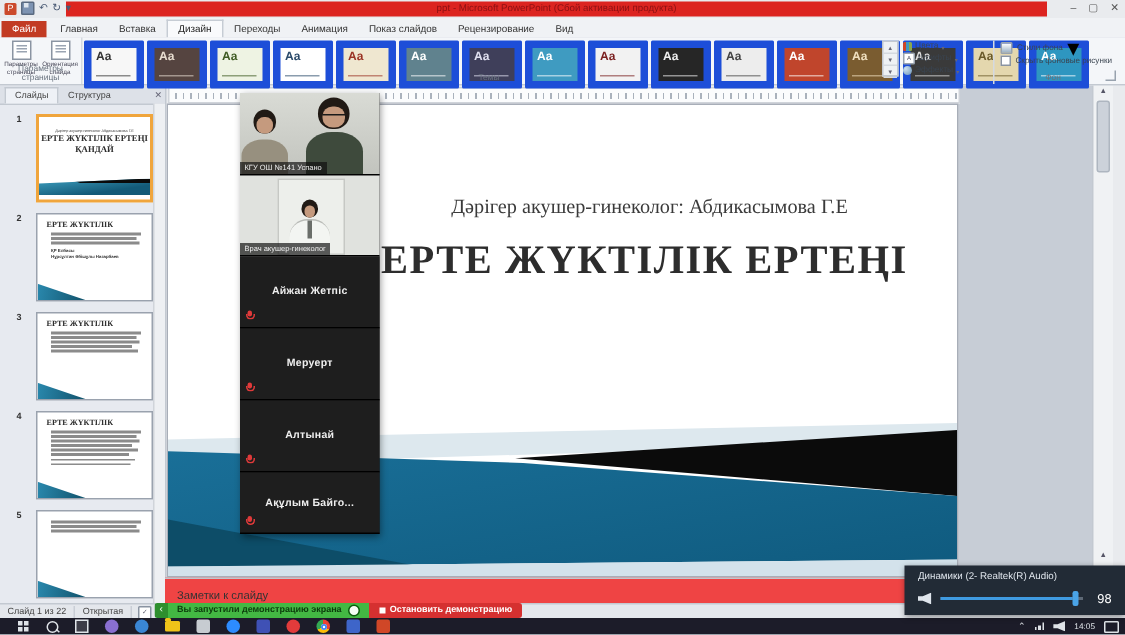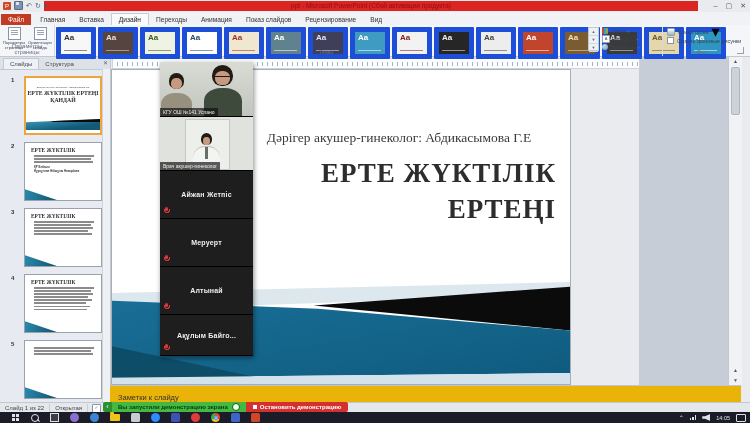--- a/index.html
+++ b/index.html
@@ -80,36 +80,36 @@
   .panel-scroll{position:absolute;right:0;top:13px;bottom:0;width:7px;background:#eef0f3;border-left:1px solid #d0d4da;}
   
   .ruler{position:absolute;left:112px;top:58px;width:526px;height:9px;background:#fbfcfd;border:1px solid #d0d4da;
          background-image:repeating-linear-gradient(to right,transparent 0 4px,#aab2bc 4px 5px);
          background-size:100% 4px;background-position:0 3px;background-repeat:no-repeat;z-index:3;}
   .canvas-right{position:absolute;left:639px;top:56px;width:89px;bottom:38px;background:#c7cdd6;z-index:2;}
   .vscroll{position:absolute;left:728px;top:56px;width:13px;bottom:38px;background:#f0f2f4;border-left:1px solid #c3c9d1;z-index:3;}
   .vscroll .arr{height:10px;font-size:5px;color:#556;text-align:center;line-height:10px;}
   .vscroll .vthumb{margin:1px 2px;height:46px;background:#ccd2da;border:1px solid #aeb6c0;border-radius:2px;}
   .vscroll .bottom{position:absolute;bottom:0;left:0;right:0;}
-  .slide{position:absolute;left:112px;top:70px;width:458px;height:314px;background:#fff;
+  .slide{position:absolute;left:112px;top:70px;width:526px;height:314px;background:#fff;
          box-shadow:0 0 0 1px #a8aeb8;z-index:3;overflow:hidden;}
   .sl-sub{position:absolute;left:130px;right:14px;top:60px;text-align:center;
           font-family:"Liberation Serif",serif;font-size:13.5px;color:#3a3a3a;}
-  .sl-title{position:absolute;left:142px;right:14px;top:86px;text-align:right;
+  .sl-title{position:absolute;left:142px;right:14px;top:86px;text-align:left;
           font-family:"Liberation Serif",serif;font-weight:bold;font-size:27px;line-height:1.32;
           color:#2d2d2d;letter-spacing:1px;}
   .w-pale,.w-black,.w-teal,.w-teal2,.w-strip{position:absolute;inset:0;}
   .w-pale{background:#dde8ee;clip-path:polygon(0 71%,100% 67.5%,100% 71.5%,0 76.5%);}
   .w-black{background:#0b0b0b;clip-path:polygon(44% 75%,100% 69%,100% 83%);}
   .w-teal{background:linear-gradient(170deg,#4aa6c2,#1a7099 55%,#0f5a7e);
           clip-path:polygon(0 73.5%,45% 76%,100% 83%,100% 96.5%,0 98%);}
   .w-teal2{background:#0d4d68;clip-path:polygon(0 98%,0 88%,32% 98%);}
   .w-strip{background:#d3e2eb;clip-path:polygon(0 98%,100% 96.5%,100% 100%,0 100%);}
   
-  .notes{position:absolute;left:110px;right:9px;top:385px;height:17px;background:#eab308;
+  .notes{position:absolute;left:110px;right:9px;top:385px;height:17px;background:#ef4444;
          border-top:1px solid #c0c6cd;border-bottom:1px solid #c0c6cd;z-index:4;}
   .notes span{font-size:7.5px;color:#333;margin:3px 0 0 8px;display:inline-block;}
   
   .statusbar{position:absolute;left:0;right:0;top:402px;height:10px;background:#e4e7ec;
              border-top:1px solid #c3c9d1;display:flex;align-items:center;z-index:4;font-size:6px;color:#444;}
   .statusbar .it{padding:0 5px;border-right:1px solid #c9ced6;line-height:9px;white-space:nowrap;}
   .spell{width:7px;height:7px;margin:0 2px 0 4px;border:1px solid #8a94a2;border-radius:1px;background:#fff;font-size:4.5px;line-height:6px;text-align:center;color:#556;}
   
   .sharebar{position:absolute;left:103px;top:402px;height:10px;display:flex;z-index:30;border-radius:2px;overflow:hidden;}
   .sb-chev{width:9px;background:#2e8f2e;color:#eaffea;font-size:7px;line-height:9px;text-align:center;}
@@ -522,14 +522,25 @@
       <div class="ztile zt-name" style="height: 48px;">
         <span>Алтынай</span>
         <div class="mic"></div>
       </div>
       <div class="ztile zt-name" style="height: 41px;">
         <span>Ақұлым Байго...</span>
         <div class="mic"></div>
       </div>
     </div>
 
+  <div class="volpopup">
+    <div class="vp-title">Динамики (2- Realtek(R) Audio)</div>
+    <div class="vp-row">
+      <span class="vp-spk"></span>
+      <div class="vp-slider">
+        <div class="vp-fill"></div>
+        <div class="vp-thumb"></div>
+      </div>
+      <span class="vp-val">98</span>
+    </div>
+  </div>
 
 </div>
 
 </body></html>

